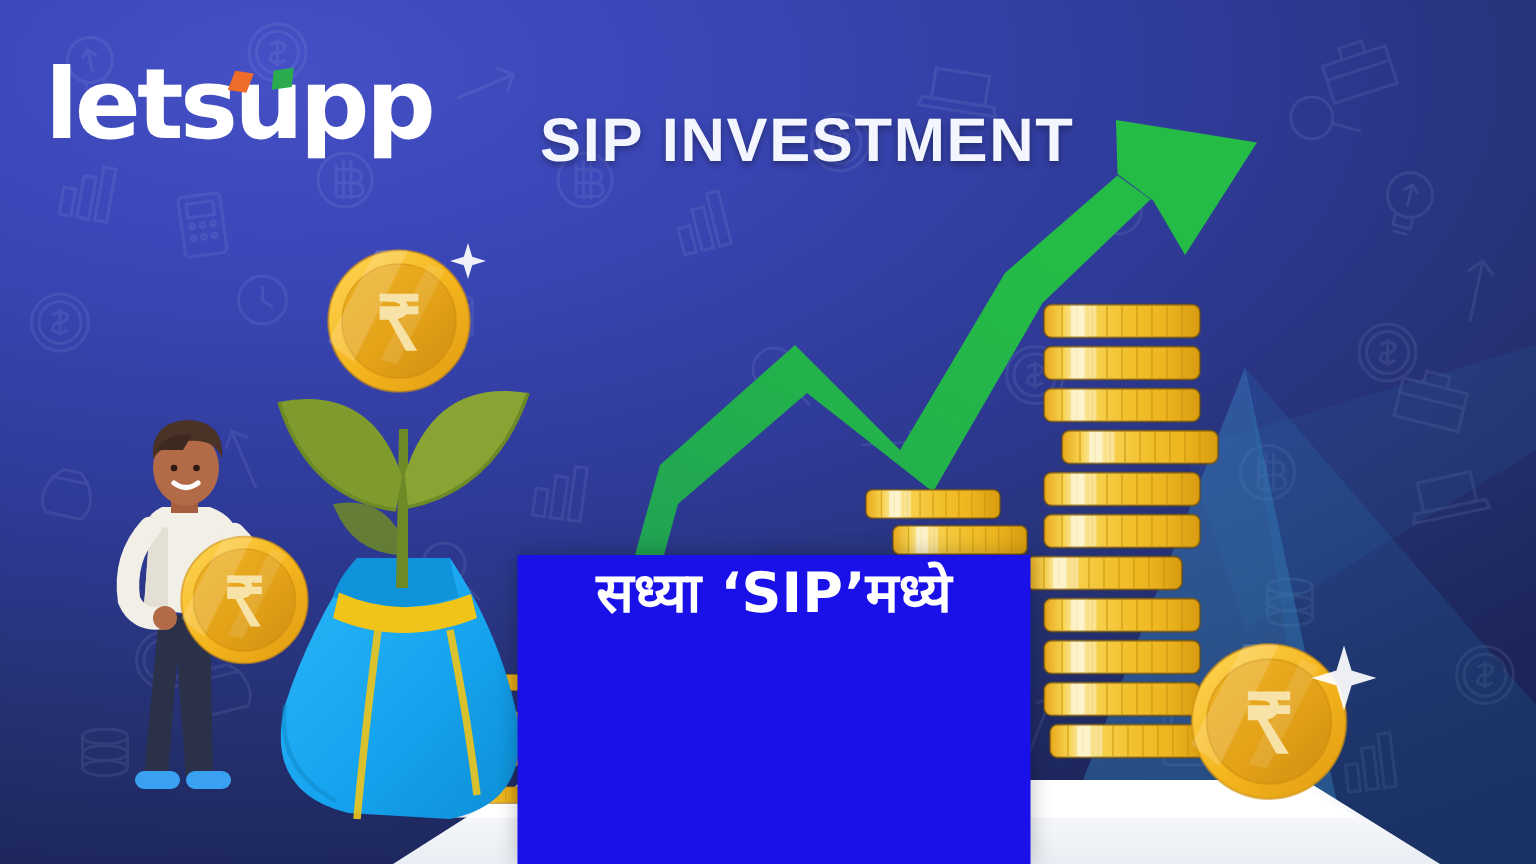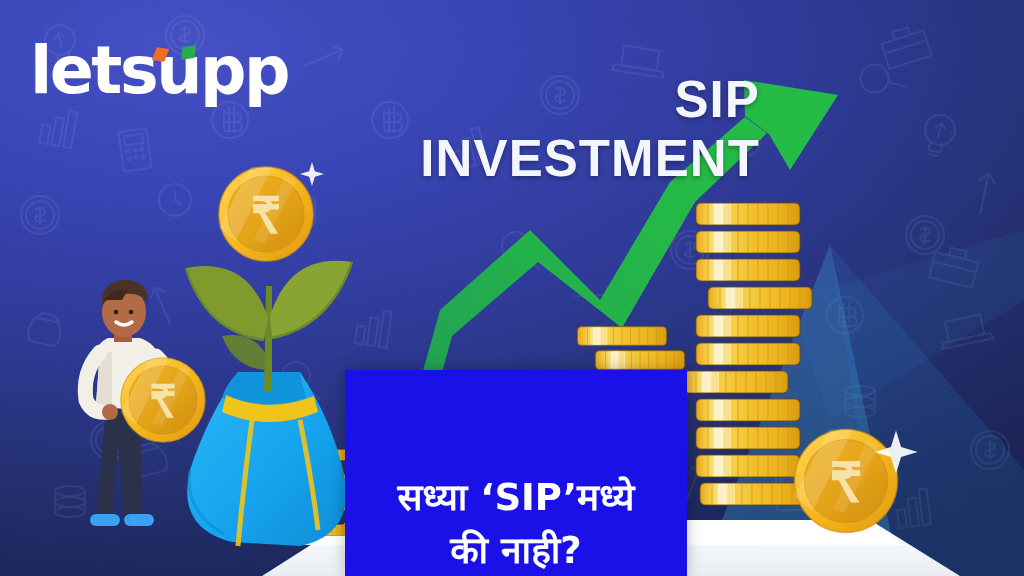--- a/index.html
+++ b/index.html
@@ -19,30 +19,30 @@
   #logo{position:absolute;left:30px;top:38px;}
   #logo .word{
     font-size:65px;font-weight:700;color:#ffffff;letter-spacing:-2.5px;
     line-height:1;font-family:"DejaVu Sans","Liberation Sans",sans-serif;
   }
   #logo .acc{position:absolute;width:13px;height:13px;}
   #logo .acc.o{left:124px;top:10px;background:#ef6c2a;transform:skewX(-14deg) rotate(8deg);}
   #logo .acc.g{left:152px;top:8px;background:#2aab4e;transform:skewX(-14deg) rotate(-8deg);}
   
   #headline{
-    position:absolute;left:360px;top:70px;width:400px;text-align:right;
-    font-size:51px;font-weight:700;color:#f4f6ff;letter-spacing:1.1px;
+    position:absolute;left:360px;top:70px;width:400px;text-align:left;
+    font-size:41px;font-weight:700;color:#f4f6ff;letter-spacing:1.1px;
     text-shadow:0 2px 5px rgba(0,0,0,.35);
     font-family:"Liberation Sans","DejaVu Sans",sans-serif;
   }
   
   #banner{
     position:absolute;left:345px;top:370px;width:342px;height:206px;
     background:#1a10e8;display:flex;flex-direction:column;
-    align-items:center;justify-content:flex-end;gap:2px;
+    align-items:center;justify-content:space-between;gap:2px;
     box-shadow:0 0 14px rgba(0,0,0,.28);
   }
   #banner .ln{
     color:#ffffff;font-weight:700;font-size:37px;line-height:1.38;
     text-align:center;white-space:nowrap;
     font-family:"DejaVu Sans","Liberation Sans",sans-serif;
   }
 </style>
 </head>
 <body>
@@ -380,16 +380,15 @@
   <div id="logo">
     <div class="word">letsupp</div>
     <span class="acc o"></span>
     <span class="acc g"></span>
   </div>
 
   <div id="headline">SIP INVESTMENT</div>
 
   <div id="banner">
     <div class="ln">सध्या ‘SIP’मध्ये</div>
-    <div class="ln">की नाही?</div>
   </div>
 
 </div>
 
 </body></html>

